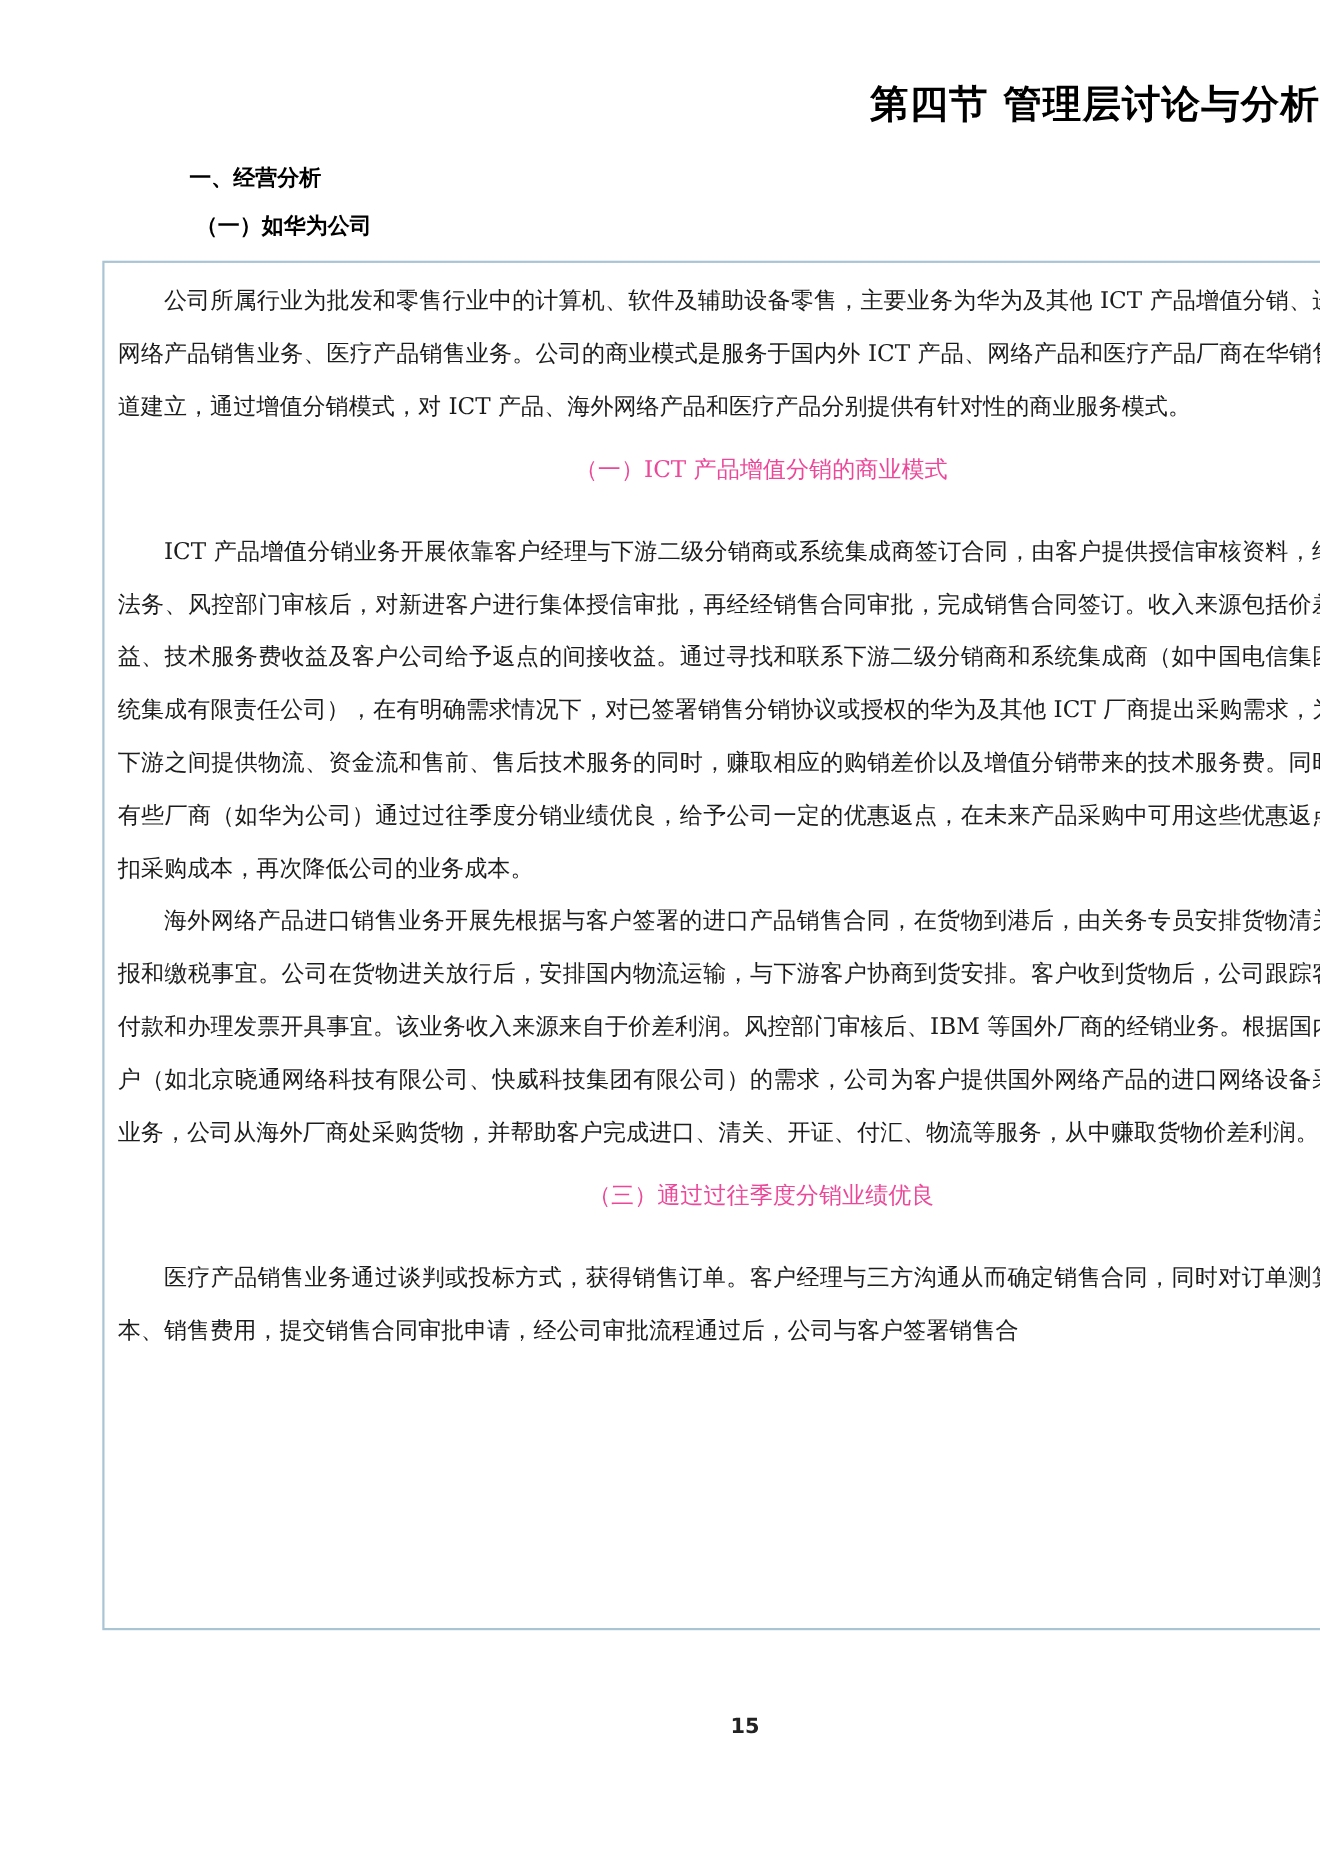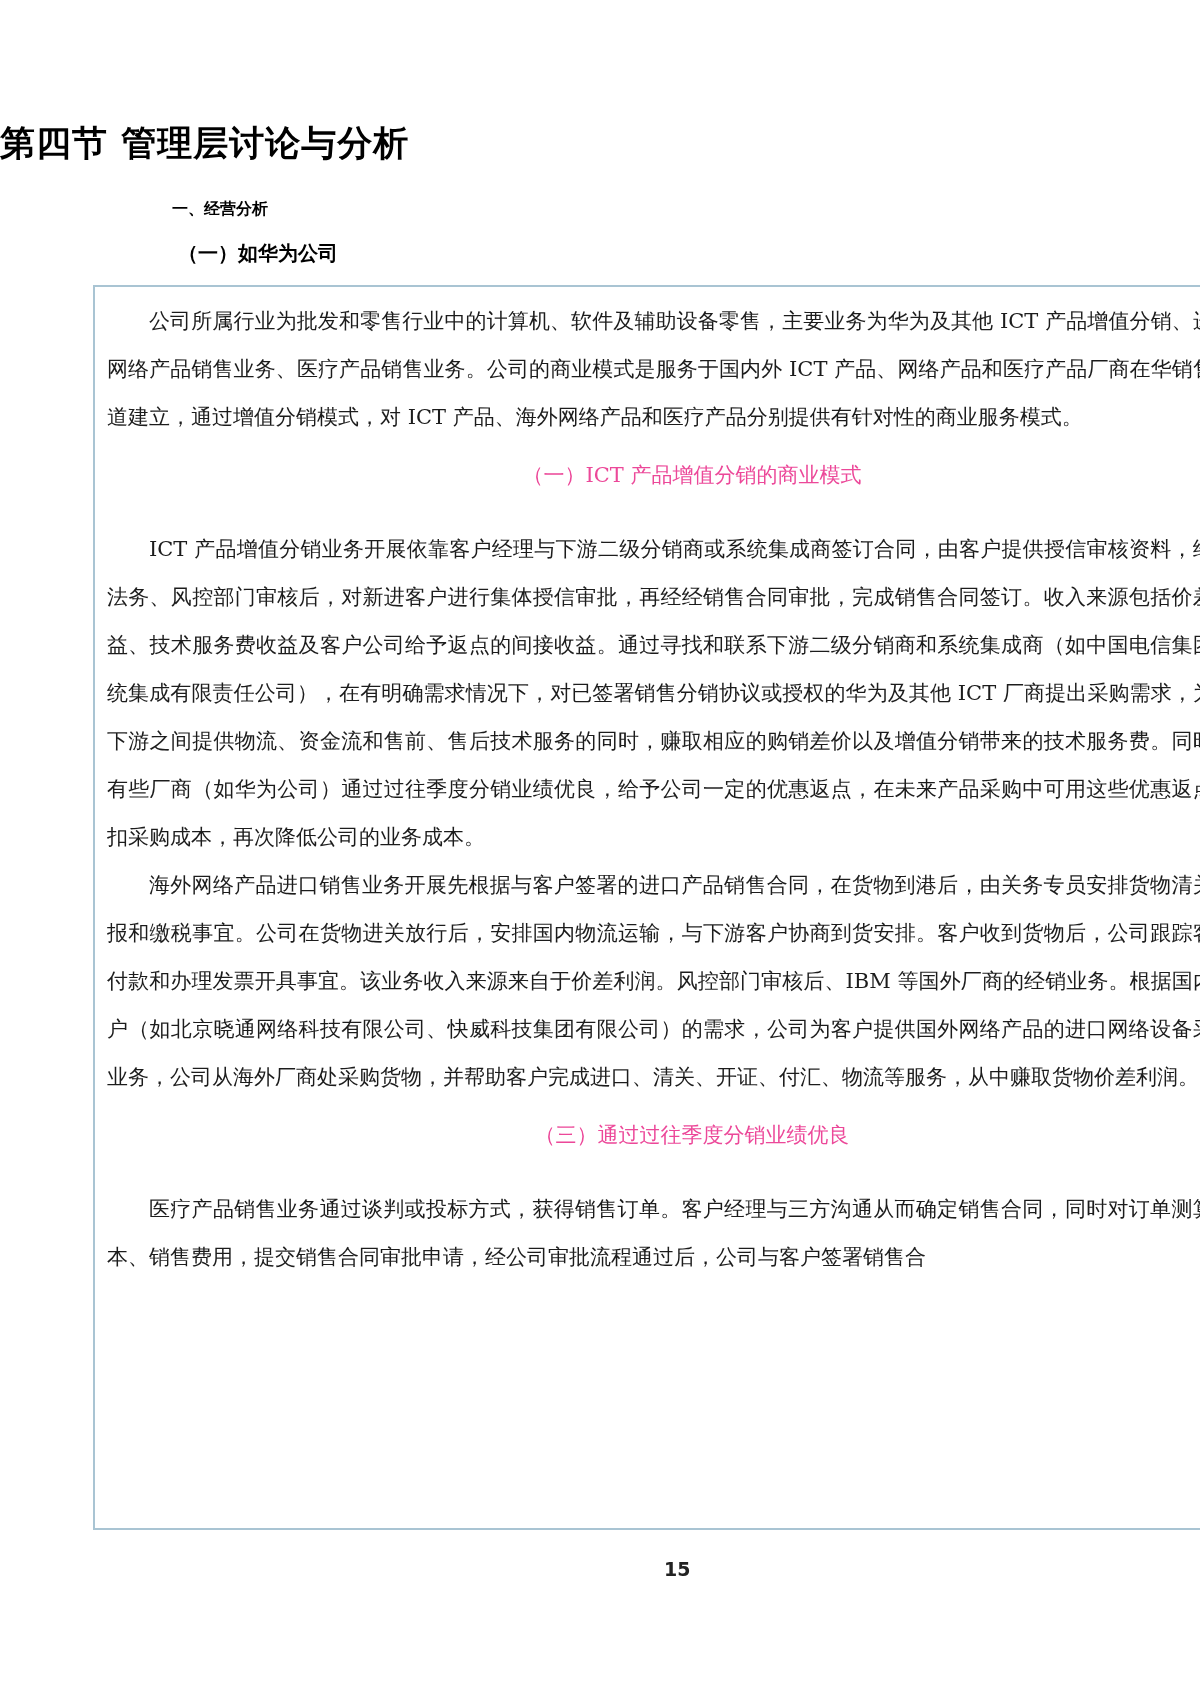--- a/index.html
+++ b/index.html
@@ -7,34 +7,34 @@
     position:relative;
     width:1200px;height:1697px;
     margin:0 auto;
     background:#ffffff;
     font-family:"DejaVu Serif","Liberation Serif",serif;
     color:#1c1c1c;
     overflow:hidden;
   }
   .doc-title{
     margin:0;
-    padding-top:120px;
-    text-align:left;
+    padding-top:72px;
+    text-align:right;
     font-family:"DejaVu Sans","Liberation Sans",sans-serif;
     font-weight:700;
     font-size:35px;
     line-height:46px;
     color:#000;
     letter-spacing:1px;
   }
   .sec-heading{
     margin:28px 0 0 172px;
     font-family:"DejaVu Sans","Liberation Sans",sans-serif;
     font-weight:700;
-    font-size:16px;
+    font-size:20px;
     line-height:30px;
     color:#000;
   }
   .subsec-heading{
     margin:14px 0 0 178px;
     font-family:"DejaVu Sans","Liberation Sans",sans-serif;
     font-weight:700;
     font-size:20px;
     line-height:30px;
     color:#000;

